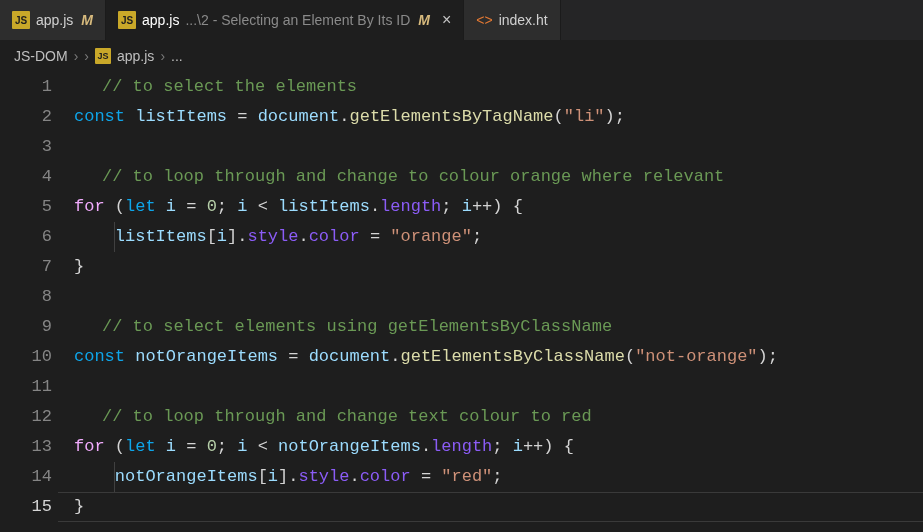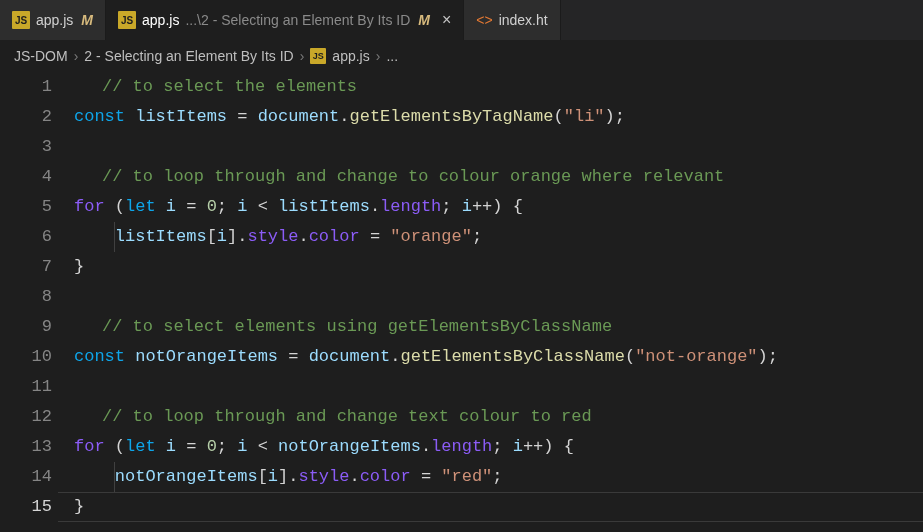--- a/index.html
+++ b/index.html
@@ -125,21 +125,21 @@
     position: absolute;
     left: 0;
     top: 0;
     bottom: 0;
     border-left: 1px solid #404040;
     margin-left: 40px;
   }
 
   
   .tk-comment  { color: #6A9955; margin-left: 28px; }
-  .tk-keyword  { color: #8b5cf6; }
+  .tk-keyword  { color: #f0abfc; }
   .tk-decl     { color: #0ea5e9; }
   .tk-var      { color: #9cdcfe; }
   .tk-func     { color: #dcdcaa; }
   .tk-str      { color: #ce9178; }
   .tk-num      { color: #b5cea8; }
   .tk-punc     { color: #d4d4d4; }
   .tk-prop     { color: #8b5cf6; font-family: Liberation Mono, monospace; }
   .tk-op       { color: #d4d4d4; }
 </style>
 </head>
@@ -164,21 +164,20 @@
   <div class="tab inactive">
     <span class="html-icon">&lt;&gt;</span>
     <span class="file">index.ht</span>
   </div>
 
 </div>
 
 <div class="breadcrumbs">
   <span class="bc-item">JS-DOM</span>
   <span class="sep">›</span>
-  <span class="bc-item">2 - Selecting an Element By Its ID</span>
   <span class="sep">›</span>
   <span class="js-icon">JS</span>
   <span class="bc-item">app.js</span>
   <span class="sep">›</span>
   <span class="bc-item">...</span>
 </div>
 
 <div class="editor">
   <div class="gutter" id="gutter">
       <div class="lno">1</div>

